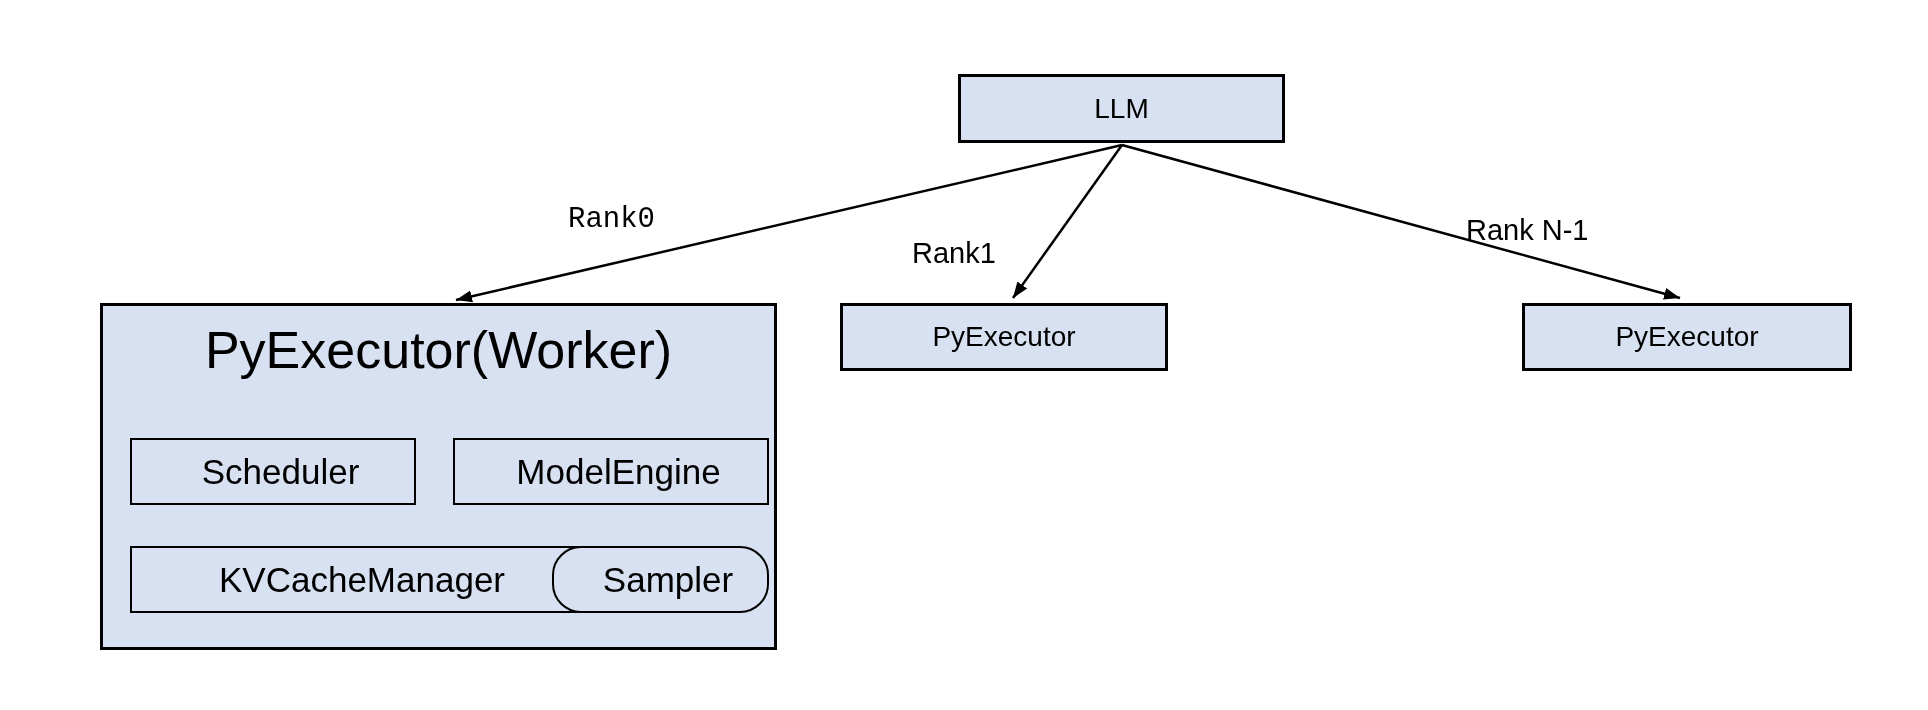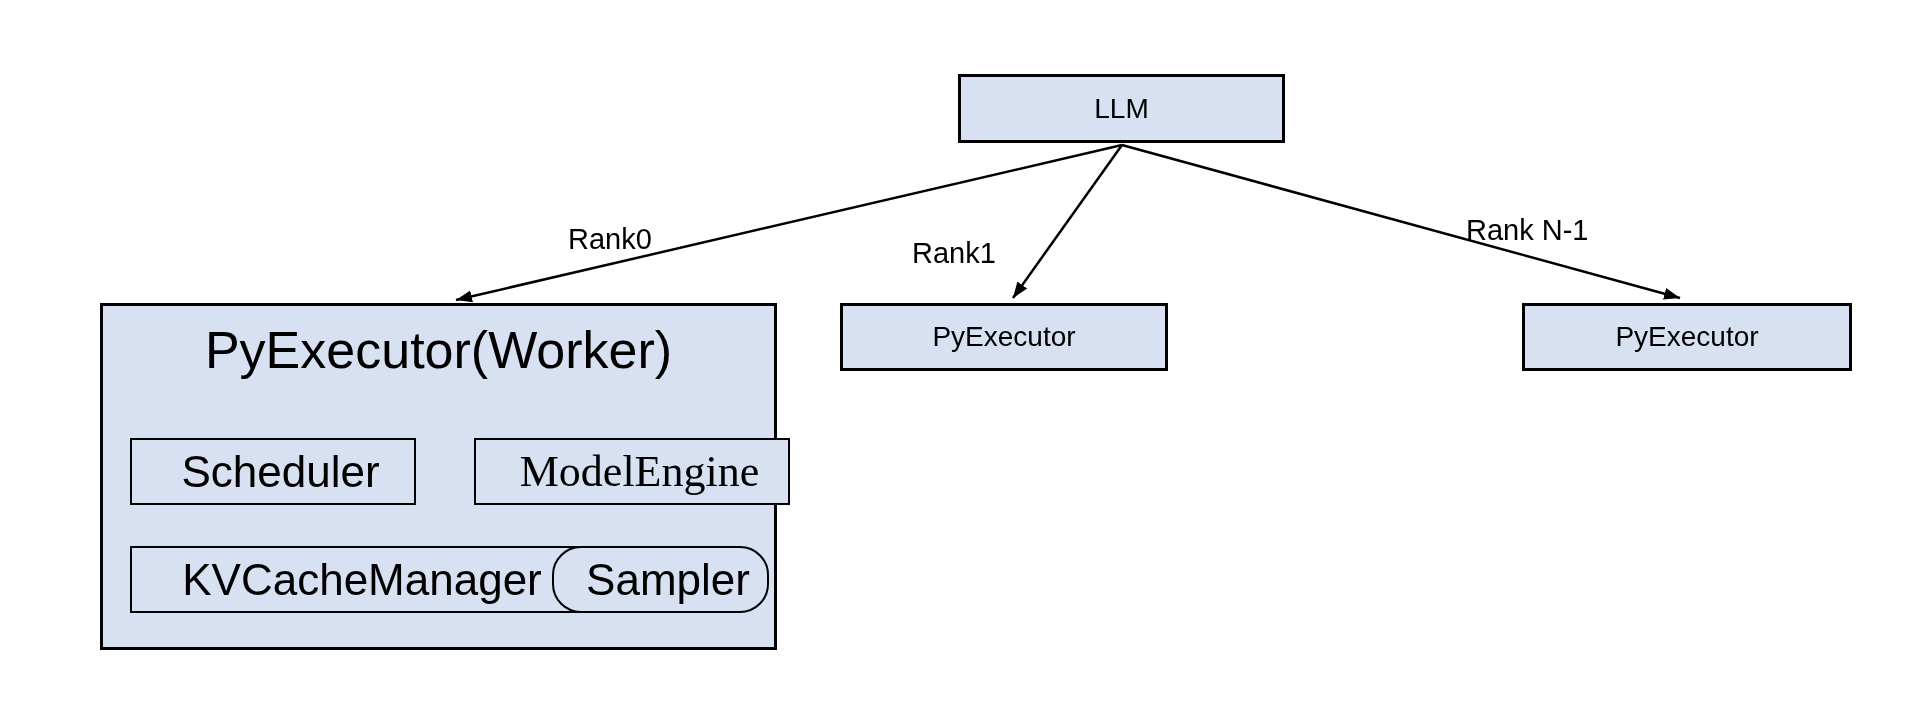--- a/index.html
+++ b/index.html
@@ -32,33 +32,33 @@
   .worker-title{
     position:absolute;left:0;top:16px;width:100%;
     text-align:center;font-size:52px;line-height:1.1;white-space:nowrap;
   }
   .component{
     position:absolute;
     background:var(--box-fill);
     border:2px solid var(--box-border);
     box-sizing:border-box;
     display:flex;align-items:center;justify-content:center;
-    font-size:44px;white-space:nowrap;padding-left:15px;
+    font-size:35px;white-space:nowrap;padding-left:15px;
   }
   #comp-scheduler{left:27px;top:132px;width:286px;height:67px;}
-  #comp-modelengine{left:371px;top:132px;width:316px;height:67px;font-family:Liberation Serif, serif;}
+  #comp-modelengine{left:350px;top:132px;width:316px;height:67px;}
   #comp-kvcachemanager{left:27px;top:240px;width:449px;height:67px;}
   #comp-sampler{left:449px;top:240px;width:217px;height:67px;border-radius:29px;}
   #pyexecutor-mid{left:840px;top:303px;width:328px;height:68px;}
   #pyexecutor-right{left:1522px;top:303px;width:330px;height:68px;}
   .edge-label{
     position:absolute;
     font-size:29px;line-height:1;white-space:nowrap;
   }
-  #edge-label-rank0{left:568px;top:225px;}
+  #edge-label-rank0{left:568px;top:205px;font-family:Liberation Mono, monospace;}
   #edge-label-rank1{left:912px;top:219px;margin-top:20px;}
   #edge-label-rankn{left:1466px;top:216px;text-align:center;}
 </style>
 </head>
 <body>
 
 <div class="canvas">
 
   <svg class="arrows" viewBox="0 0 1928 710" xmlns="http://www.w3.org/2000/svg">
     <defs>

